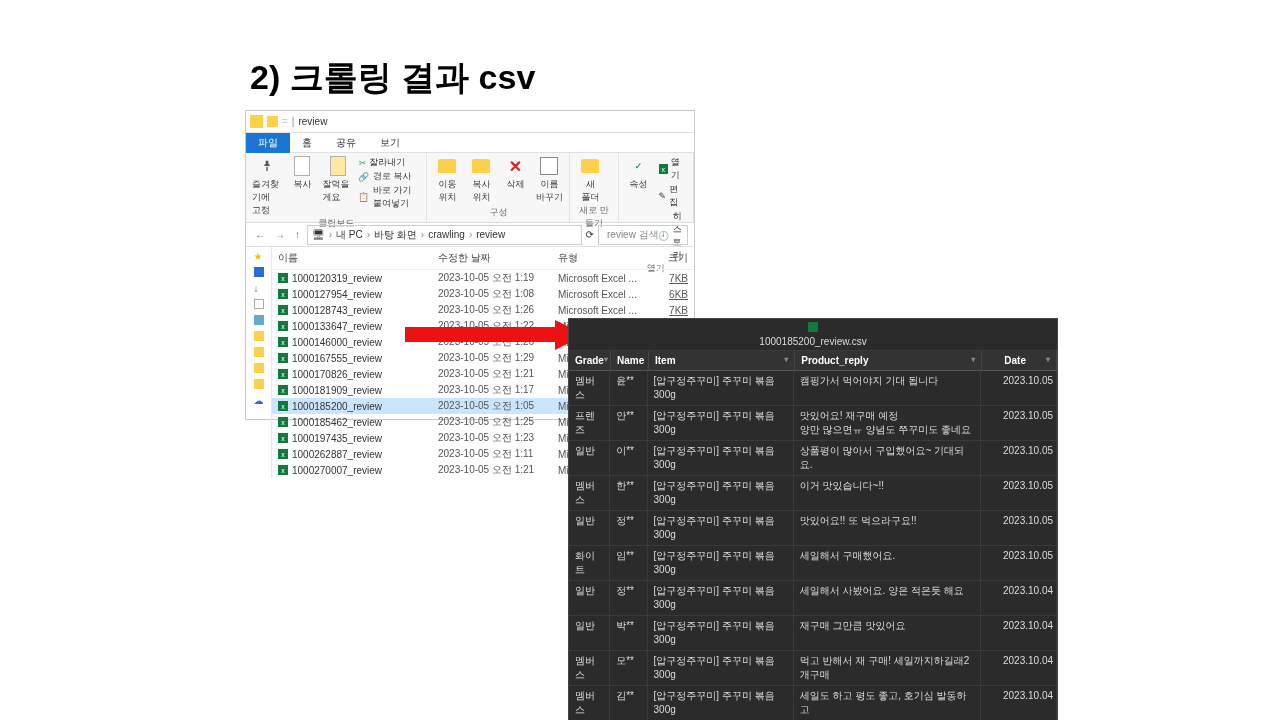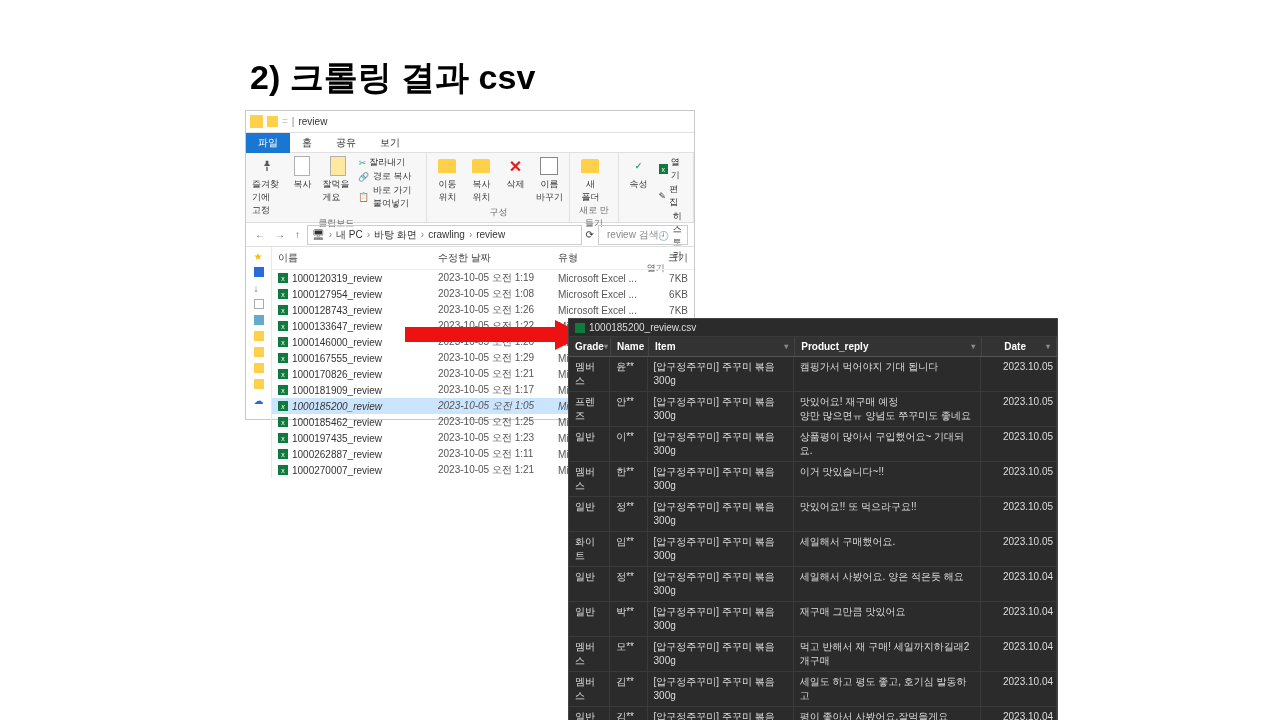--- a/index.html
+++ b/index.html
@@ -56,46 +56,46 @@
 .sidebar-nav .dot { width: 10px; height: 10px; }
 
 .files { flex: 1; }
 .files-header { display: flex; font-size: 10px; color: #444; padding: 4px 6px; border-bottom: 1px solid #eee; }
 .files-header div:nth-child(1) { width: 160px; }
 .files-header div:nth-child(2) { width: 120px; }
 .files-header div:nth-child(3) { width: 90px; }
 .files-header div:nth-child(4) { width: 40px; text-align: right; }
 
 .file-row { display: flex; font-size: 10px; padding: 1px 6px; align-items: center; }
-.file-row.selected { background: #cce5ff; font-style: italic; }
+.file-row.selected { background: #cce5ff; }
 .file-row .name { width: 160px; display: flex; align-items: center; gap: 4px; }
 .file-row .date { width: 120px; color: #555; }
 .file-row .type { width: 90px; color: #555; overflow: hidden; white-space: nowrap; text-overflow: ellipsis; }
-.file-row .size { width: 40px; text-align: right; color: #555; }
+.file-row .size { width: 40px; text-align: right; color: #555; text-decoration: underline; }
 
 
 .arrow-red {
   position: absolute; left: 405px; top: 320px; width: 190px; height: 30px;
 }
 .arrow-red .shaft { position: absolute; left: 0; top: 7px; width: 155px; height: 15px; background: #e11; }
 .arrow-red .head {
   position: absolute; left: 150px; top: 0; width: 0; height: 0;
   border-left: 30px solid #e11; border-top: 15px solid transparent; border-bottom: 15px solid transparent;
 }
 
 
 .csv-view {
   position: absolute; left: 568px; top: 318px; width: 490px;
   background: #2b2b2b; color: #ddd; font-size: 10px; border: 1px solid #444;
 }
-.csv-title { background: #2b2b2b; padding: 3px 6px; display: flex; align-items: center; gap: 4px; border-bottom: 1px solid #3a3a3a; }
+.csv-title { background: #2b2b2b; padding: 3px 6px; display: flex; align-items: center; gap: 4px; border-bottom: 1px solid #3a3a3a; flex-direction: column; }
 .csv-title .xls { width: 10px; height: 10px; background: #0f7a3d; }
 
 .csv-header { display: flex; background: #333; border-bottom: 1px solid #555; }
-.csv-header div { padding: 4px 6px; font-weight: 600; color: #fff; display: flex; align-items: center; justify-content: space-between; border-right: 1px solid #444; }
+.csv-header div { padding: 4px 6px; font-weight: 600; color: #fff; display: flex; align-items: flex-start; justify-content: space-between; border-right: 1px solid #444; }
 .csv-header div .flt { color: #888; font-size: 8px; }
 
 .csv-body .csv-row { display: flex; border-bottom: 1px solid #3a3a3a; }
 .csv-body .csv-row div { padding: 3px 6px; border-right: 1px solid #3a3a3a; line-height: 1.4; }
 
 .col-grade { width: 42px; }
 .col-name { width: 38px; }
 .col-item { width: 150px; gap: 20px; }
 .col-reply { width: 192px; }
 .col-date { width: 60px; margin-left: 16px; }

